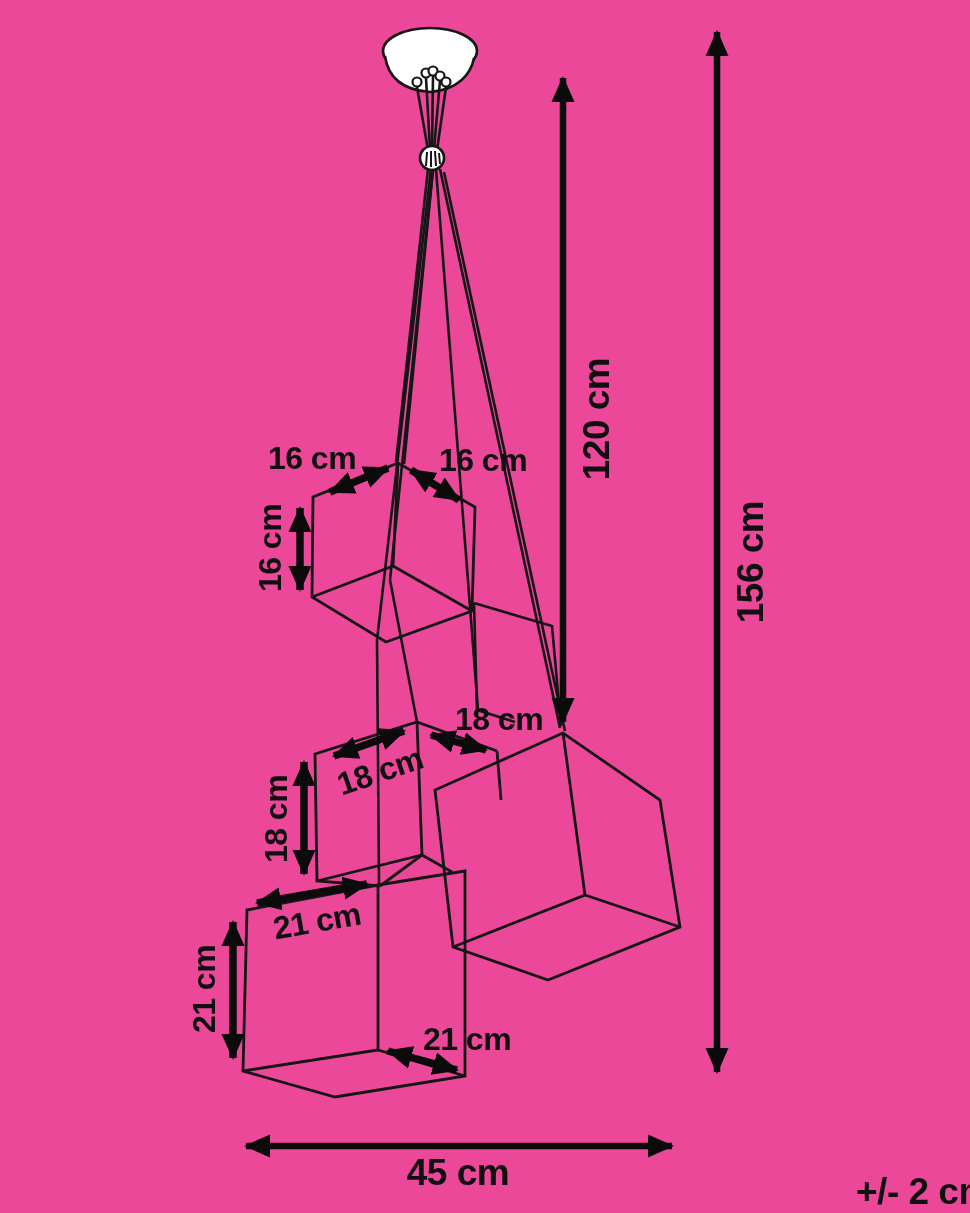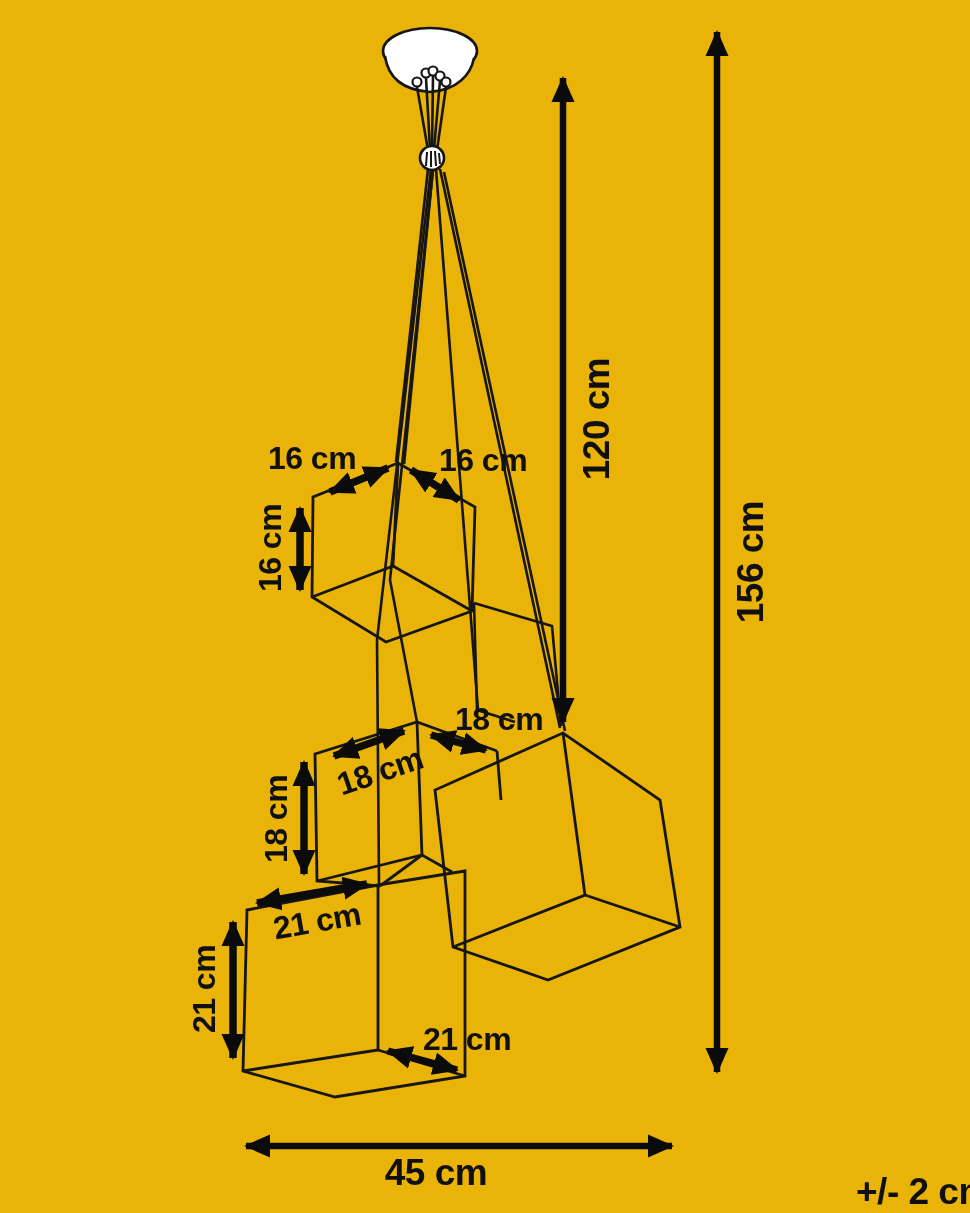--- a/index.html
+++ b/index.html
@@ -1,19 +1,19 @@
 <!DOCTYPE html>
 <html><head>
 <meta charset="utf-8">
 <style>
   html,body{margin:0;padding:0;background:#ffffff;}
   .canvas{
     position:relative;
     width:970px;height:1213px;
-    background:#eab308;
+    background:#ec4899;
     overflow:hidden;
     font-family:"Liberation Sans", sans-serif;
   }
   .canvas svg{position:absolute;left:0;top:0;}
   .dim{
     position:absolute;
     color:#101010;
     font-weight:bold;
     font-size:32px;
     line-height:1;
@@ -131,16 +131,16 @@
   <div class="dim rot-edge-left" style="left:380px;top:771px;">18 cm</div>
   <div class="dim" style="left:499px;top:719px;">18 cm</div>
   <div class="dim rot-90" style="left:276px;top:819px;">18 cm</div>
 
   <div class="dim rot-edge-21" style="left:317px;top:921px;">21 cm</div>
   <div class="dim rot-90" style="left:204px;top:989px;">21 cm</div>
   <div class="dim" style="left:467px;top:1039px;">21 cm</div>
 
   <div class="dim dim-lg rot-90" style="left:596px;top:419px;">120 cm</div>
   <div class="dim dim-lg rot-90" style="left:750px;top:562px;">156 cm</div>
-  <div class="dim dim-lg" style="left:436px;top:1172px;">45 cm</div>
+  <div class="dim dim-lg" style="left:458px;top:1172px;">45 cm</div>
   <div class="dim dim-lg tolerance" style="left:856px;top:1191px;">+/- 2 cm</div>
 
 </div>
 
 </body></html>

